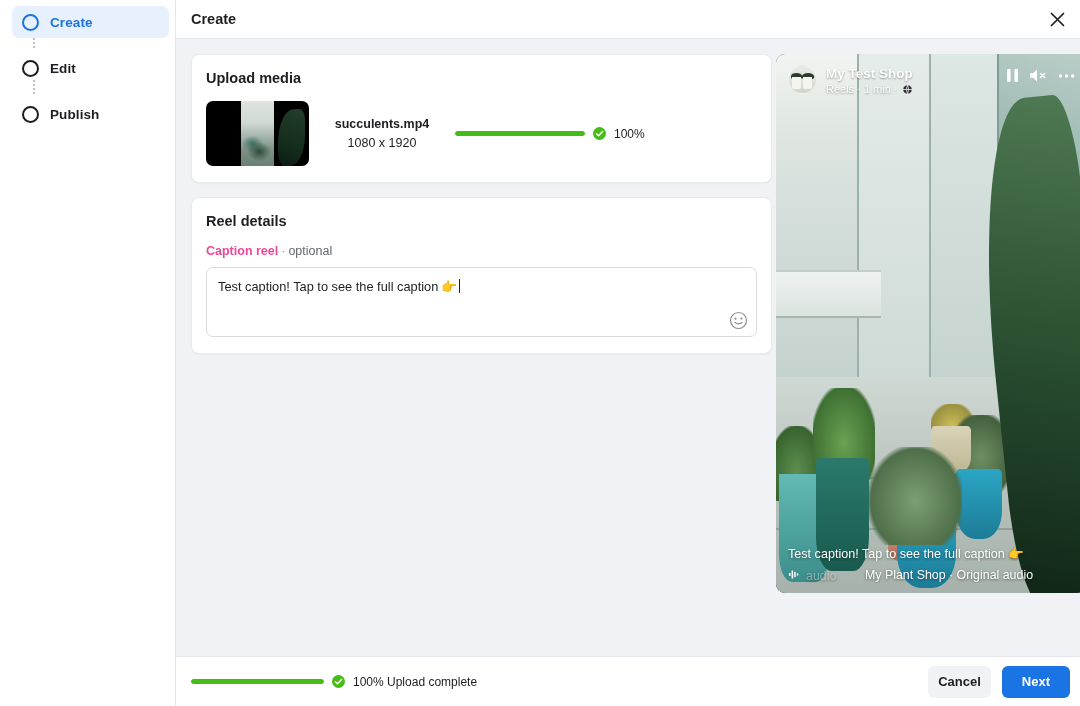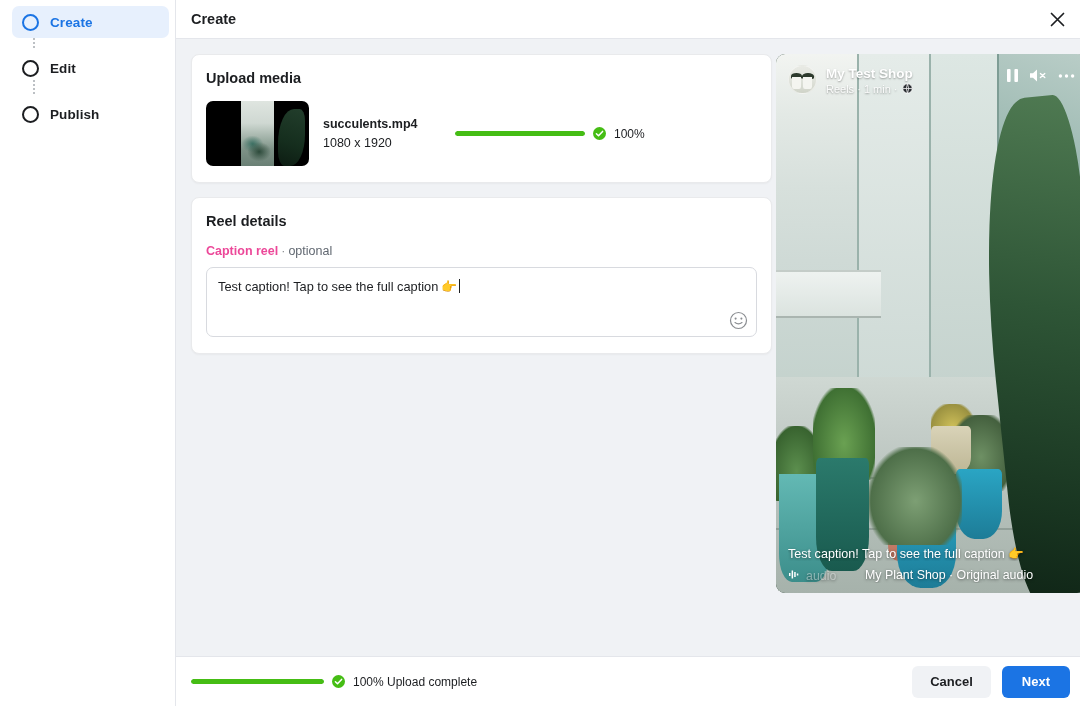--- a/index.html
+++ b/index.html
@@ -91,21 +91,21 @@
       radial-gradient(ellipse 60% 25% at 55% 78%, #2c4a3a 0%, transparent 60%),
       radial-gradient(ellipse 50% 20% at 35% 66%, #3c7063 0%, transparent 65%),
       linear-gradient(180deg, #dfe5e0 0%, #cfd8d2 34%, #9fb0a6 58%, #7e9287 74%, #6a8075 100%);
   }
   .thumb-leaf {
     position: absolute; right: 4%; top: 12%; width: 26%; height: 88%;
     background: linear-gradient(200deg, #24412e 0%, #16301f 60%, #0d1d13 100%);
     border-radius: 60% 20% 55% 25%;
     opacity: .95;
   }
-  .media-meta { min-width: 118px; }
+  .media-meta { min-width: 118px; text-align: center; }
   .filename { font-size: 12.5px; font-weight: bold; color: #1c1e21; margin-bottom: 5px; }
   .dims { font-size: 12.5px; color: #1c1e21; }
 
   .prog-wrap { display: flex; align-items: center; gap: 8px; flex: 1; }
   .prog-track { height: 5px; border-radius: 3px; background: #e4e6eb; flex: 0 0 130px; overflow: hidden; }
   .prog-fill { height: 100%; border-radius: 3px; background: #45bd14; }
   .pct { font-size: 12px; color: #1c1e21; }
   .check-ico { flex: 0 0 13px; }
 
   .field-label { font-size: 12.5px; margin-bottom: 9px; }
@@ -223,21 +223,21 @@
   .avatar .av-l2 { left: 48%; width: 44%; height: 24%; }
   .ph-names { flex: 1; min-width: 0; padding-top: 1px; }
   .ph-shop {
     font-size: 13.5px; font-weight: bold; color: #ffffff;
     text-shadow: 0 1px 2px rgba(0,0,0,.35);
     line-height: 1.15;
   }
   .ph-sub {
     font-size: 11px; color: rgba(255,255,255,.92);
     text-shadow: 0 1px 2px rgba(0,0,0,.35);
-    display: flex; align-items: center; gap: 4px;
+    display: flex; align-items: flex-end; gap: 4px;
     margin-top: 1px;
   }
   .ph-ctrls { display: flex; align-items: center; gap: 10px; padding-top: 3px; }
   .ph-ctrls .ic { cursor: pointer; display: block; }
 
   .ph-bottom {
     position: absolute; left: 0; bottom: 0; width: 100%;
     padding: 0 10px 10px 12px;
   }
   .ph-caption {
@@ -276,21 +276,21 @@
     gap: 44px;
   }
   .foot-left { display: flex; align-items: center; gap: 8px; }
   .foot-track { width: 133px; height: 5px; border-radius: 3px; background: #e4e6eb; overflow: hidden; }
   .foot-fill { height: 100%; border-radius: 3px; background: #45bd14; }
   .foot-text { font-size: 12px; color: #1c1e21; }
   .foot-right { display: flex; align-items: center; gap: 11px; }
   .btn {
     border: none; border-radius: 6px; cursor: pointer;
     font-size: 13px; font-weight: bold;
-    padding: 0 18px; height: 32px;
+    padding: 0 10px; height: 32px;
     font-family: "Liberation Sans", sans-serif;
   }
   .btn-cancel { background: #f0f2f5; color: #1c1e21; }
   .btn-next { background: #1b74e4; color: #ffffff; padding: 0 20px; }
 </style>
 </head>
 <body>
 
 <div class="app">
 

